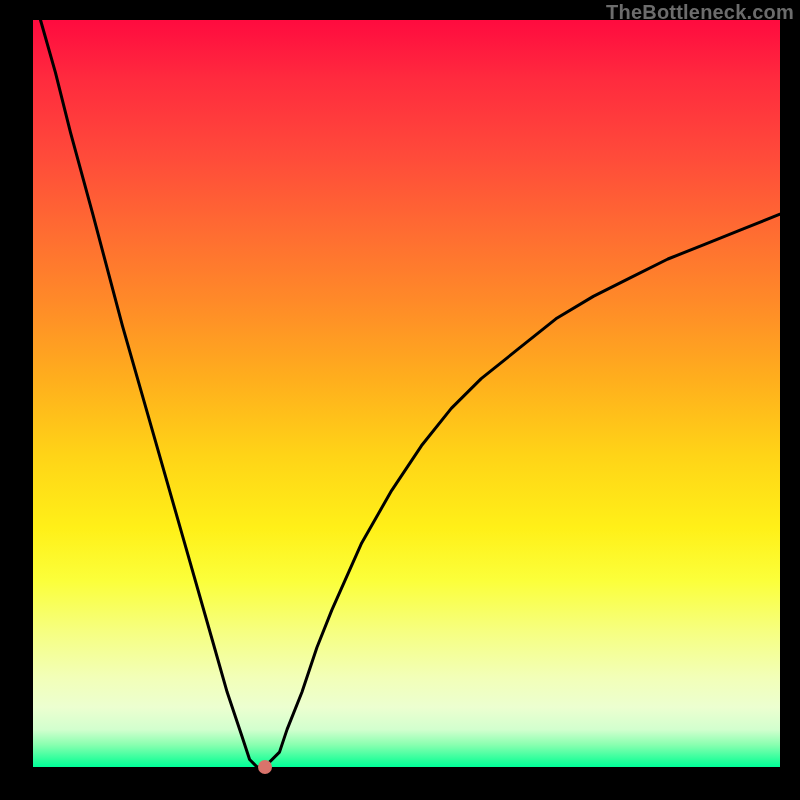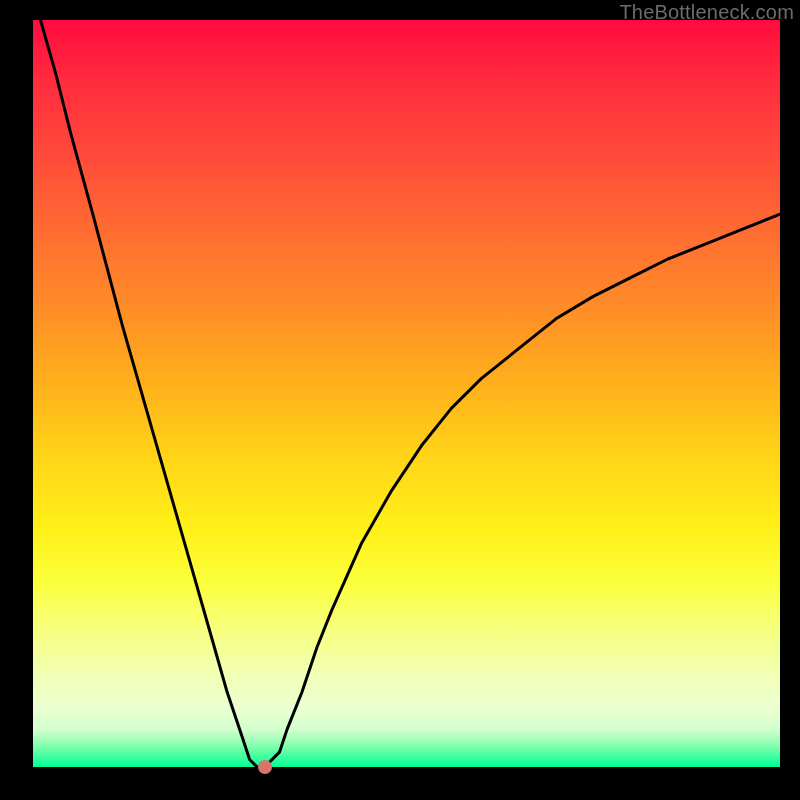--- a/index.html
+++ b/index.html
@@ -42,21 +42,21 @@
       #2cff9c 99%,
       #00ff99 100%
     );
   }
   .watermark {
     position: absolute;
     top: 1px;
     right: 6px;
     color: #6c6c6c;
     font-size: 20px;
-    font-weight: 400;
+    font-weight: 700;
     letter-spacing: 0.2px;
     user-select: none;
   }
   svg.curve {
     position: absolute;
     left: 0; top: 0;
     width: 747px;
     height: 747px;
     overflow: visible;
   }

